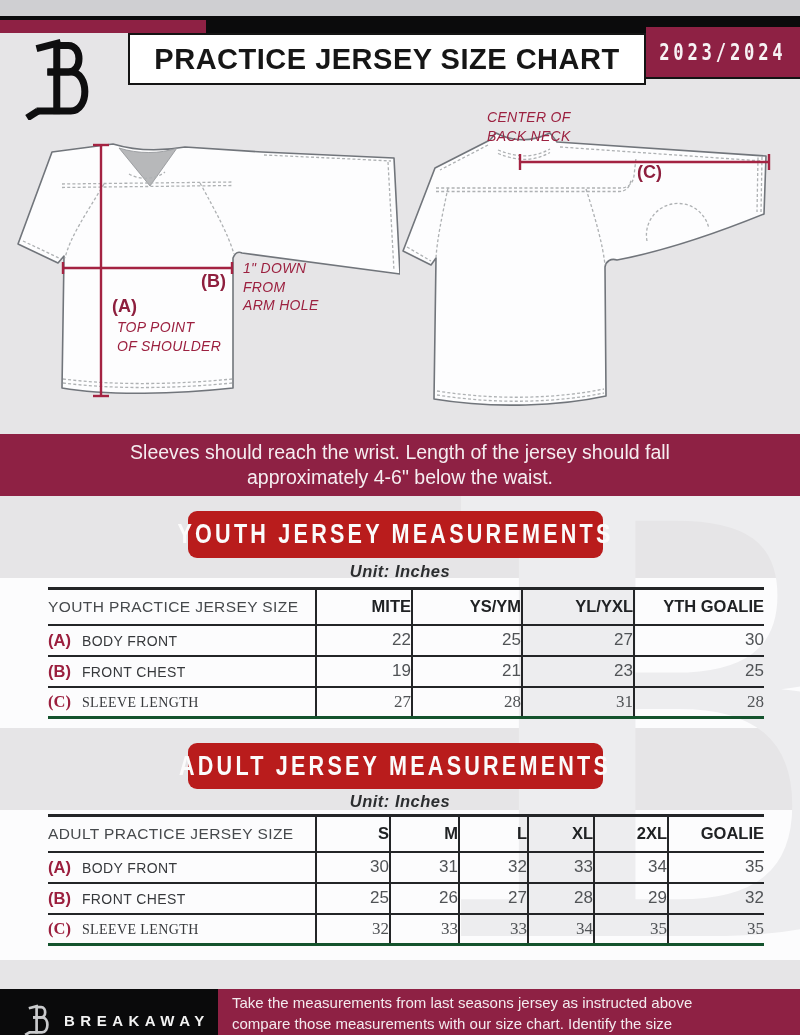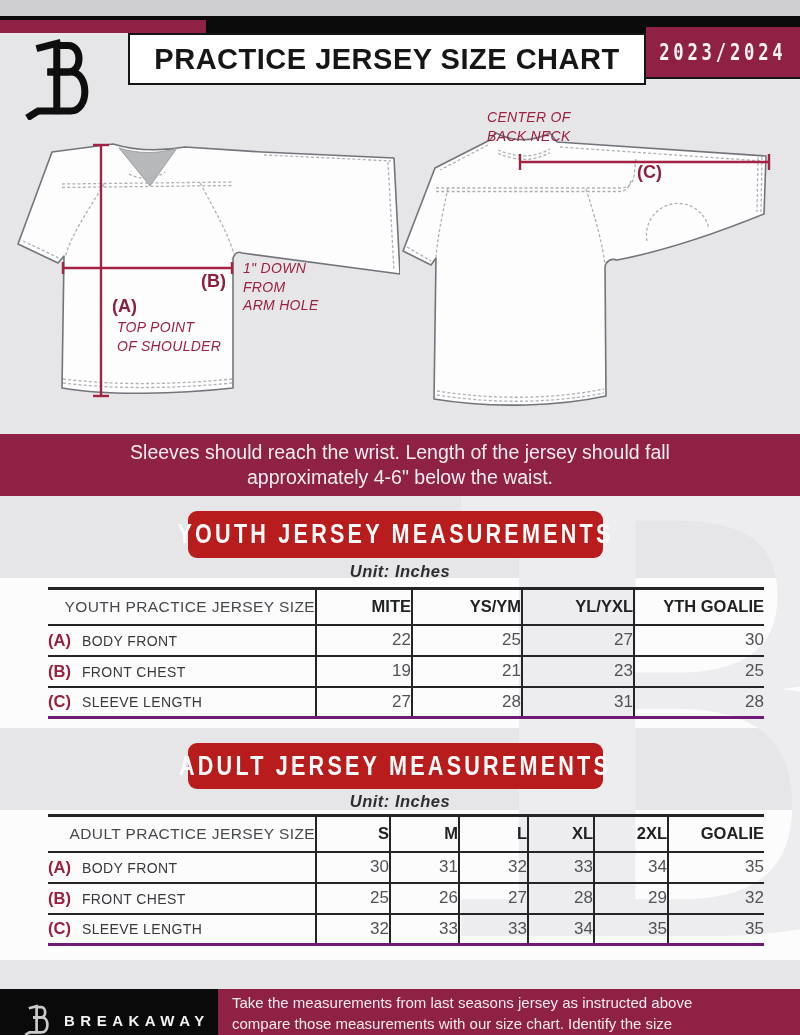--- a/index.html
+++ b/index.html
@@ -75,23 +75,23 @@
     font-style:italic; font-weight:700; font-size:16.5px; color:#2c2e30; letter-spacing:.5px;
   }
   .unit-youth { top:546px; }
   .unit-adult { top:776px; }
   
   table.meas { position:absolute; left:48px; width:716px; border-collapse:collapse; table-layout:fixed; z-index:3; }
   .table-youth { top:571px; }
   .table-adult { top:798px; }
   table.meas thead tr { border-top:3px solid #232527; border-bottom:2px solid #232527; height:36px; }
   table.meas tbody tr { border-bottom:2px solid #232527; height:31px; }
-  table.meas tbody tr:last-child { border-bottom:3px solid #701a75; }
+  table.meas tbody tr:last-child { border-bottom:3px solid #14532d;font-family:Liberation Serif, serif; }
   table.meas th, table.meas td { padding:0; vertical-align:middle; }
-  th.size-label { font-weight:400; font-size:15.5px; color:#46494c; letter-spacing:.4px; text-align:right; }
+  th.size-label { font-weight:400; font-size:15.5px; color:#46494c; letter-spacing:.4px; text-align:left; }
   th.colhead, td.val { border-left:2px solid #232527; text-align:right; }
   th.colhead { font-size:16.5px; font-weight:700; color:#202224; }
   td.val { font-size:17px; color:#505356; }
   td.rowlabel { padding-left:22px; text-align:left; white-space:nowrap; }
   td.rowlabel .key { color:#9b1f3e; font-weight:700; font-size:16.5px; margin-right:11px; }
   td.rowlabel .lbl { font-size:14px; color:#37393c; letter-spacing:.4px; }
   
   .footer-black {
     position:absolute; left:0; top:973px; width:218px; height:62px; background:#0a0a0b; z-index:4;
     display:flex; align-items:center;

